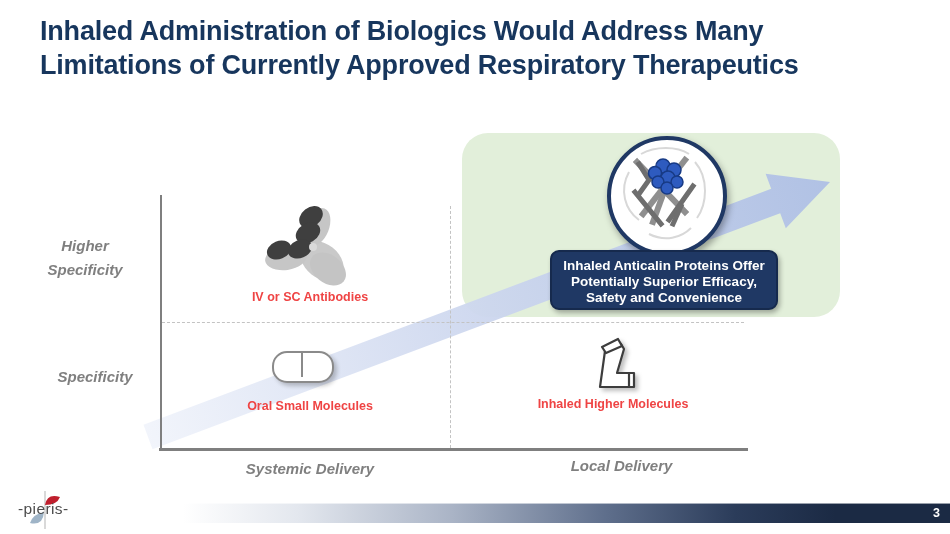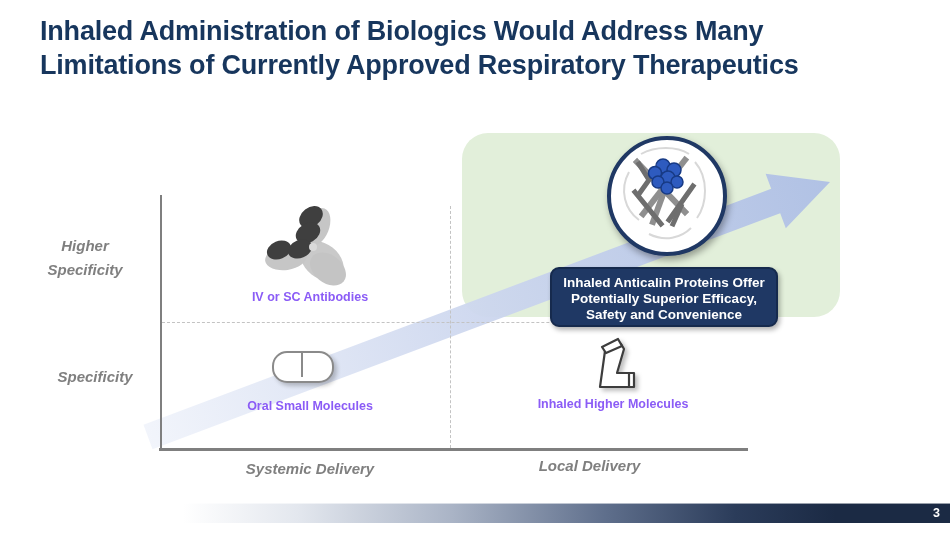--- a/index.html
+++ b/index.html
@@ -19,39 +19,39 @@
   .green-box{position:absolute;left:462px;top:133px;width:378px;height:184px;background:#e2efda;border-radius:26px;}
 
   
   .arrow-svg{position:absolute;left:0;top:0;width:950px;height:534px;}
 
   
   .axis-caption{position:absolute;color:#7f7f7f;font-weight:bold;font-style:italic;font-size:15px;text-align:center;line-height:24px;}
   .cap-higher{left:28px;top:234px;width:114px;}
   .cap-lower{left:38px;top:365px;width:114px;}
   .cap-systemic{left:210px;top:457px;width:200px;font-style:italic;}
-  .cap-local{left:492px;top:454px;width:195px;}
+  .cap-local{left:524px;top:454px;width:195px;}
 
   
-  .item-label{position:absolute;color:#8b5cf6;font-weight:bold;font-size:12.5px;text-align:center;}
+  .item-label{position:absolute;color:#ef4444;font-weight:bold;font-size:12.5px;text-align:center;}
   .lbl-antibodies{left:230px;top:290px;width:160px;}
   .lbl-oral{left:225px;top:399px;width:170px;}
   .lbl-inhaled{left:523px;top:397px;width:180px;}
 
   
   .antibody-icon{position:absolute;left:262px;top:203px;}
   .pill-icon{position:absolute;left:272px;top:351px;width:58px;height:28px;background:#ffffff;border:2px solid #8a8a8a;border-radius:15px;box-shadow:3px 3px 4px rgba(0,0,0,0.22);}
   .pill-divider{position:absolute;left:27px;top:0;width:2px;height:24px;background:#8a8a8a;}
   .inhaler-icon{position:absolute;left:592px;top:337px;filter:drop-shadow(3px 3px 2px rgba(0,0,0,0.25));}
 
   
   .protein-circle{position:absolute;left:607px;top:136px;width:112px;height:112px;background:#ffffff;border:4px solid #1f3864;border-radius:50%;box-shadow:2px 4px 7px rgba(0,0,0,0.35);overflow:hidden;}
 
   
-  .callout{position:absolute;left:550px;top:267px;width:228px;height:60px;background:#1f3864;border:2px solid #162a4d;border-radius:9px;box-shadow:2px 3px 5px rgba(0,0,0,0.3);color:#ffffff;font-weight:bold;font-size:13.5px;line-height:16px;text-align:center;padding-top:6px;box-sizing:border-box;}
+  .callout{position:absolute;left:550px;top:250px;width:228px;height:60px;background:#1f3864;border:2px solid #162a4d;border-radius:9px;box-shadow:2px 3px 5px rgba(0,0,0,0.3);color:#ffffff;font-weight:bold;font-size:13.5px;line-height:16px;text-align:center;padding-top:6px;box-sizing:border-box;}
 
   
   .footer-bar{position:absolute;left:183px;top:503px;width:767px;height:20px;background:linear-gradient(90deg,#ffffff 0%,#e3e7ee 15%,#aab4c6 35%,#5f6f8c 55%,#2b3c5a 72%,#1b2a44 85%,#1b2a44 100%);box-shadow:inset 0 1px 0 rgba(255,255,255,0.55);}
   .page-num{position:absolute;right:10px;top:0;height:20px;line-height:20px;color:#ffffff;font-weight:bold;font-size:12.5px;}
 
   .logo{position:absolute;left:14px;top:488px;width:112px;height:44px;}
   .logo-text{position:absolute;left:4px;top:12px;font-size:15.5px;color:#4d4d4d;letter-spacing:0.4px;}
   .logo-svg{position:absolute;left:0;top:0;}
 </style>
 </head>
@@ -152,18 +152,26 @@
       </g>
     </svg>
   </div>
 
   <div class="callout">
     <div>Inhaled Anticalin Proteins Offer</div>
     <div>Potentially Superior Efficacy,</div>
     <div>Safety and Convenience</div>
   </div>
 
+  <div class="logo">
+    <svg class="logo-svg" width="112" height="44" viewBox="0 0 112 44">
+      <line x1="31" y1="3" x2="31" y2="41" stroke="#b3b3b3" stroke-width="1"></line>
+      <path d="M31,17 Q33,5 46,9 Q43,17 31,17 Z" fill="#bf1f2d"></path>
+      <path d="M30,24 Q29,38 16,35 Q19,26 30,24 Z" fill="#9fb4c7"></path>
+    </svg>
+    <span class="logo-text">-pieris-</span>
+  </div>
 
   <div class="footer-bar">
     <span class="page-num">3</span>
   </div>
 
 </div>
 
 </body></html>

